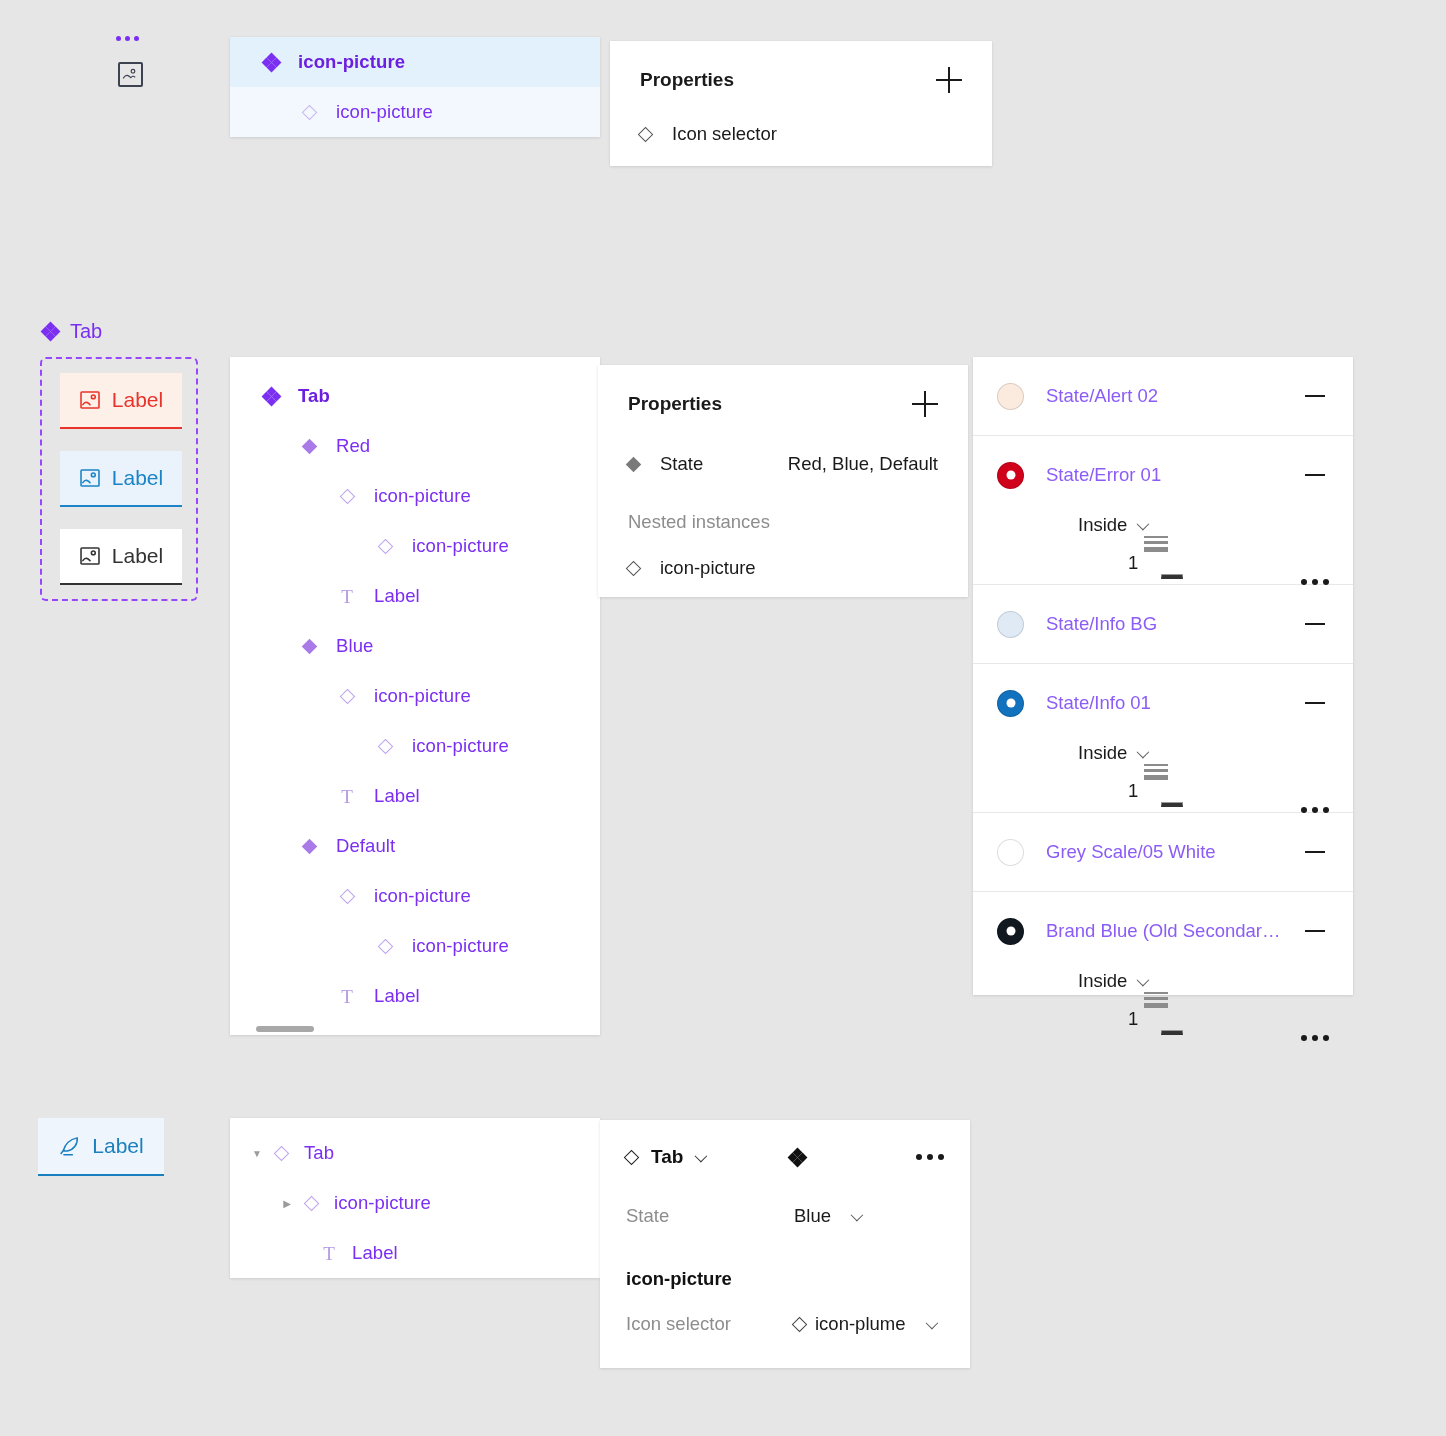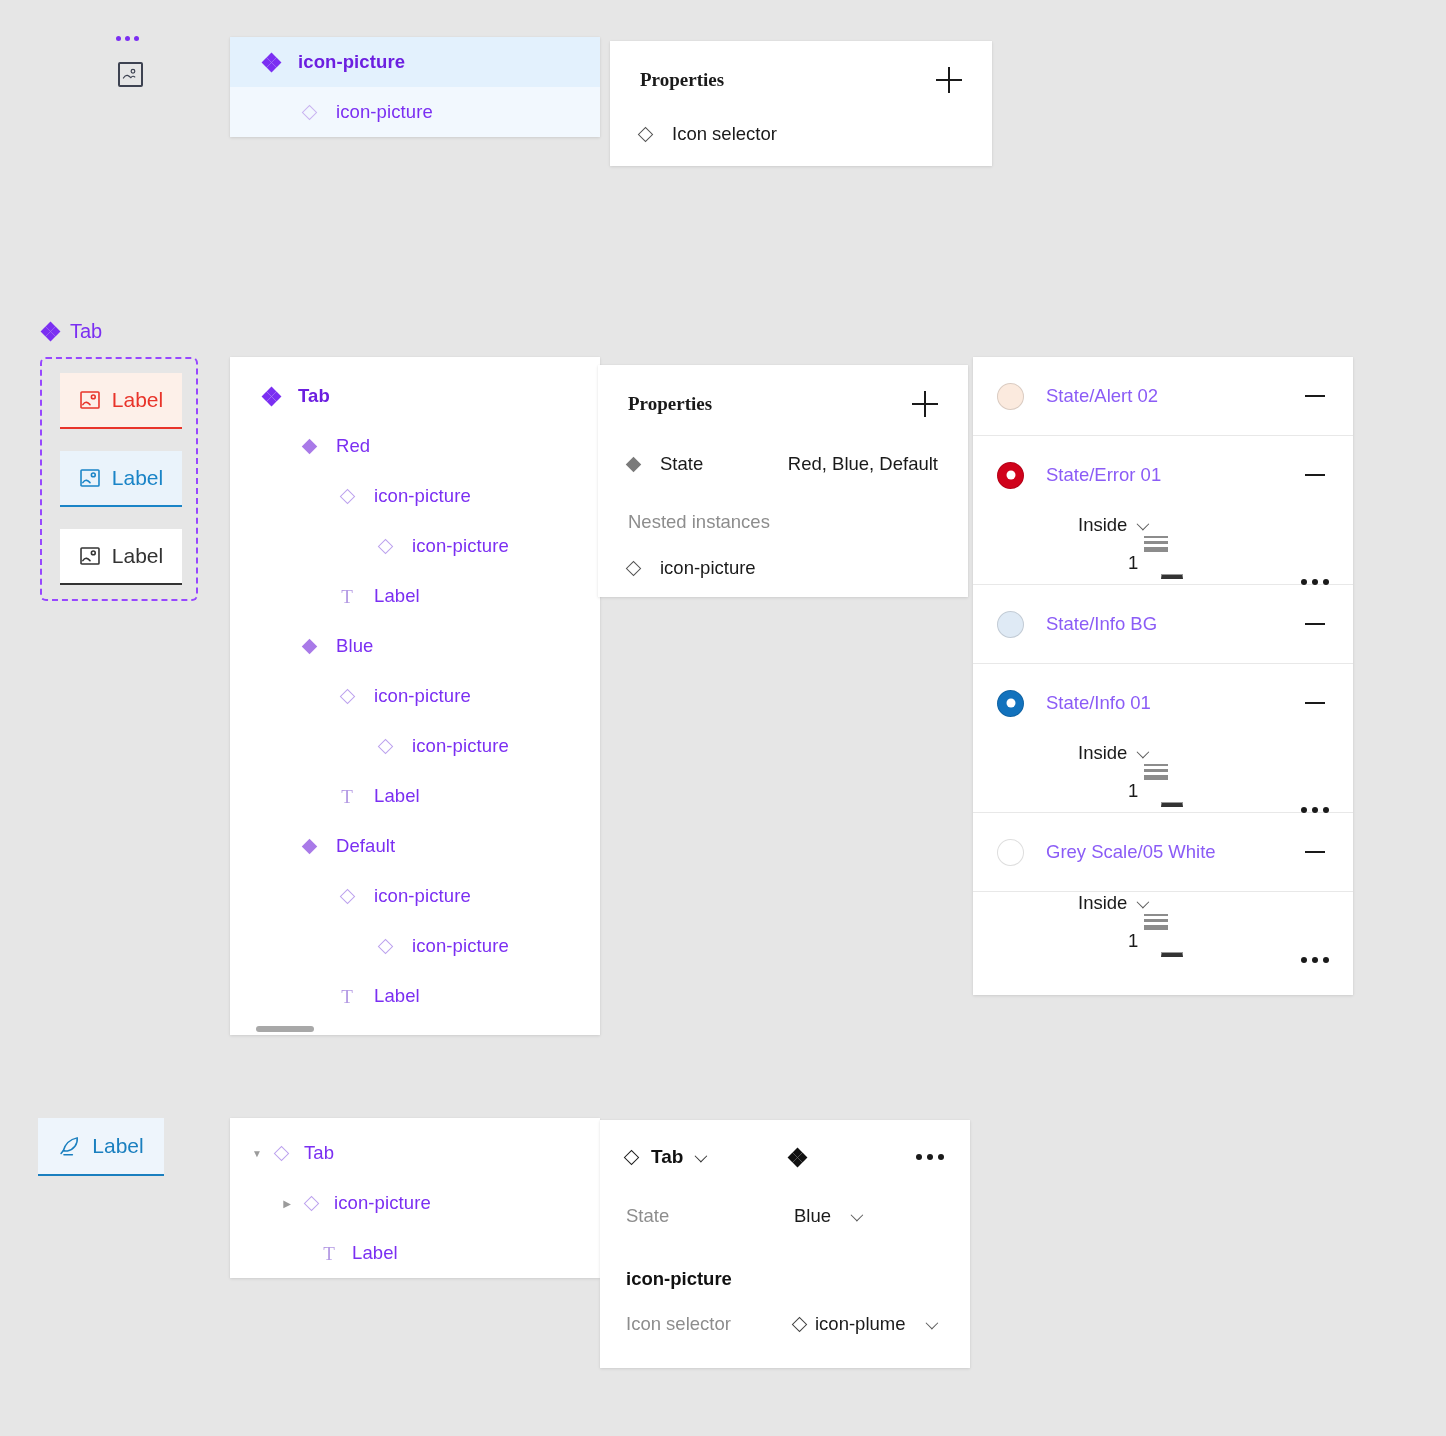--- a/index.html
+++ b/index.html
@@ -75,21 +75,21 @@
     font-family: "Liberation Serif", serif;
     font-size: 19px; color: #b49ae4; line-height: 1;
   }
 
   
   .props { padding: 26px 30px 22px 30px; }
   .props-head {
     display: flex; align-items: center; justify-content: space-between;
     margin-bottom: 30px;
   }
-  .props-title { font-size: 19px; font-weight: bold; color: #1a1a1a; font-family: Liberation Serif, serif; }
+  .props-title { font-size: 19px; font-weight: bold; color: #1a1a1a; }
   .plus {
     width: 26px; height: 26px; position: relative; cursor: pointer;
   }
   .plus::before, .plus::after {
     content:""; position: absolute; background: #1a1a1a;
   }
   .plus::before { left: 0; top: 12px; width: 26px; height: 2px; }
   .plus::after  { top: 0; left: 12px; height: 26px; width: 2px; }
 
   .prop-row {
@@ -501,20 +501,25 @@
 
   <div class="style-block">
     <div class="style-row">
       <span class="swatch" style="background:#ffffff;"></span>
       <span class="style-name">Grey Scale/05 White</span>
       <span class="minus"></span>
     </div>
   </div>
 
   <div class="style-block">
+    <div class="style-row">
+      <span class="swatch ring" style="background:#111820;"></span>
+      <span class="style-name" style="max-width:236px;">Brand Blue (Old Secondary…</span>
+      <span class="minus"></span>
+    </div>
     <div class="stroke-row">
       <span class="sel-inside">
         <span>Inside</span>
         <span class="chev"></span>
       </span>
       <span class="weight-ico">
           <span></span>
           <span></span>
           <span></span>
         </span>

